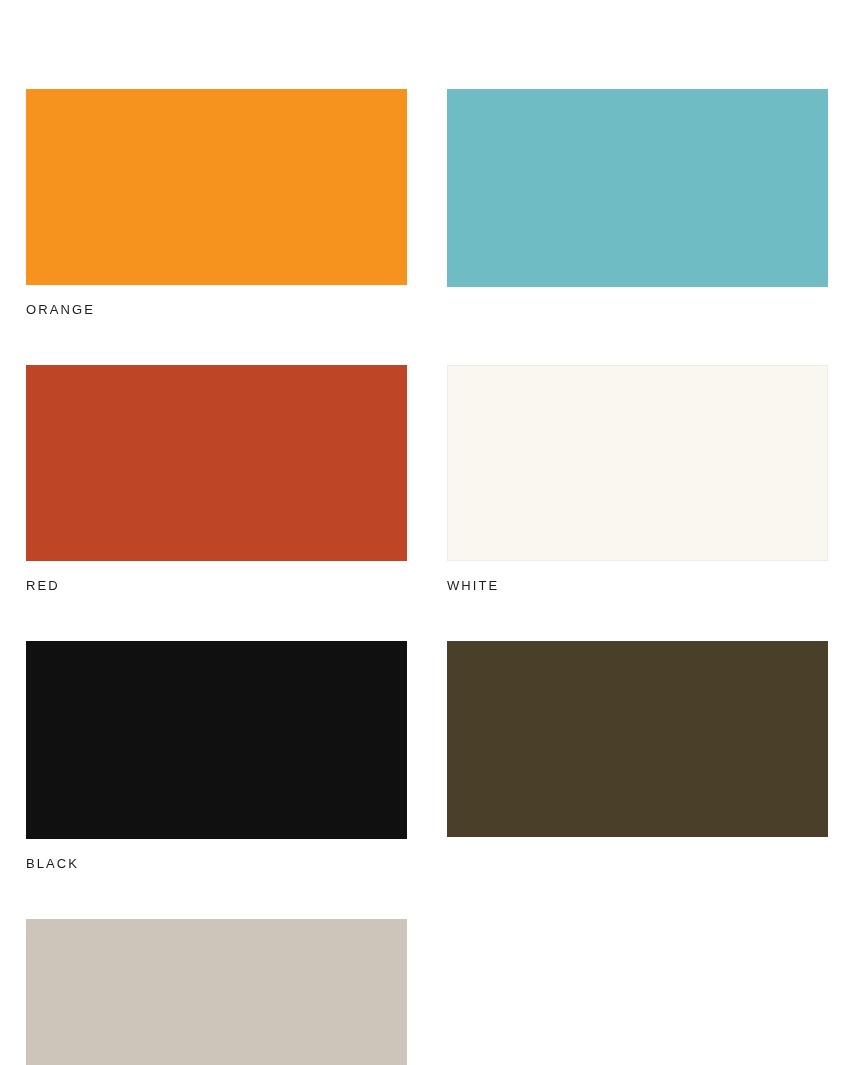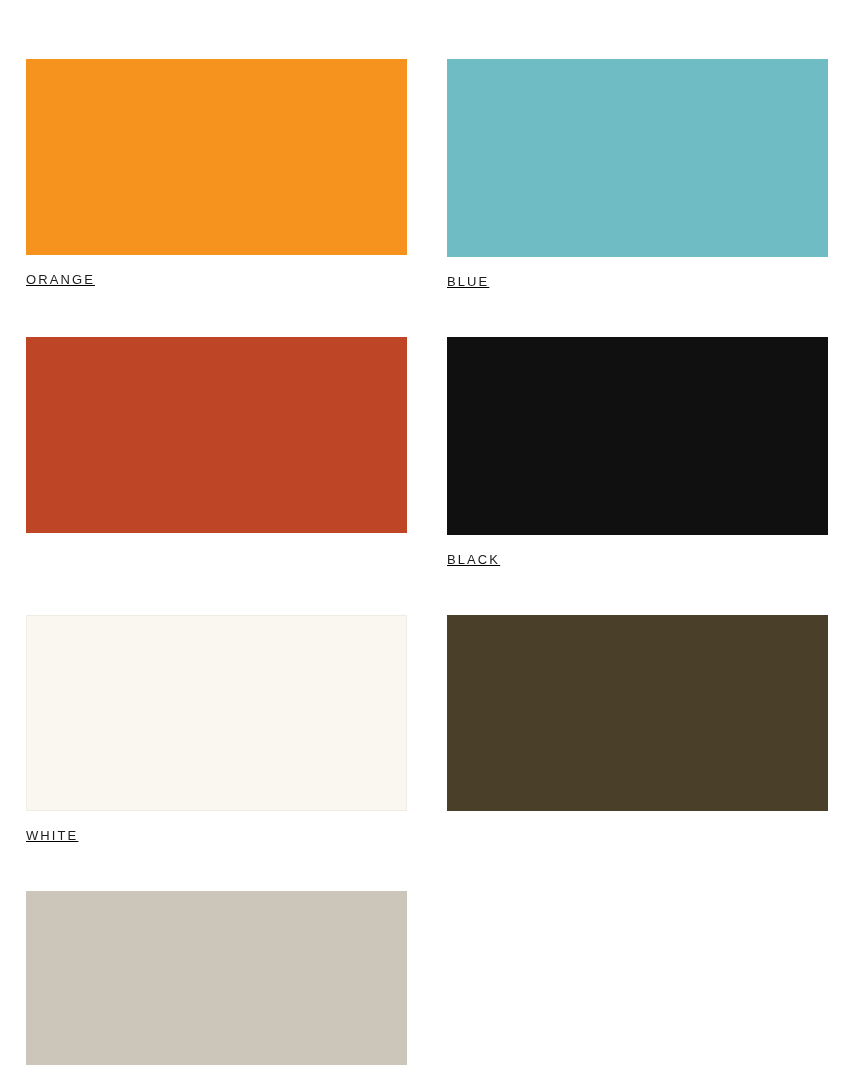--- a/index.html
+++ b/index.html
@@ -14,22 +14,21 @@
     font-family: "Liberation Sans", sans-serif;
     -webkit-font-smoothing: antialiased;
   }
 
   .palette-page {
     position: relative;
     width: 852px;
     height: 1065px;
     background: #ffffff;
     box-sizing: border-box;
-    padding: 59px 25px 0 26px;
-    text-decoration: underline;
+    padding: 89px 25px 0 26px;
   }
 
   .swatch-grid {
     display: grid;
     grid-template-columns: 381px 381px;
     column-gap: 40px;
     row-gap: 0px;
     align-content: start;
   }
 
@@ -72,36 +71,36 @@
 <div class="palette-page">
   <div class="swatch-grid">
 
     <div class="swatch-cell">
       <span class="swatch-chip" style="background-color: rgb(246, 146, 30);"></span>
       <span class="swatch-label">ORANGE</span>
     </div>
 
     <div class="swatch-cell tall">
       <span class="swatch-chip" style="background-color: rgb(112, 188, 196);"></span>
-      <span class="swatch-label">BLUE</span>
     </div>
 
     <div class="swatch-cell">
       <span class="swatch-chip" style="background-color: rgb(190, 69, 38);"></span>
+      <span class="swatch-label">RED</span>
     </div>
 
+
+    <div class="swatch-cell">
+      <span class="swatch-chip has-border" style="background-color: rgb(250, 246, 240);"></span>
+      <span class="swatch-label">WHITE</span>
+    </div>
 
     <div class="swatch-cell tall">
       <span class="swatch-chip" style="background-color: rgb(16, 16, 16);"></span>
       <span class="swatch-label">BLACK</span>
-    </div>
-
-    <div class="swatch-cell">
-      <span class="swatch-chip has-border" style="background-color: rgb(250, 246, 240);"></span>
-      <span class="swatch-label">WHITE</span>
     </div>
 
     <div class="swatch-cell">
       <span class="swatch-chip" style="background-color: rgb(74, 64, 42);"></span>
 
     </div>
 
     <div class="swatch-cell tall">
       <span class="swatch-chip" style="background-color: rgb(204, 198, 186);"></span>
 

